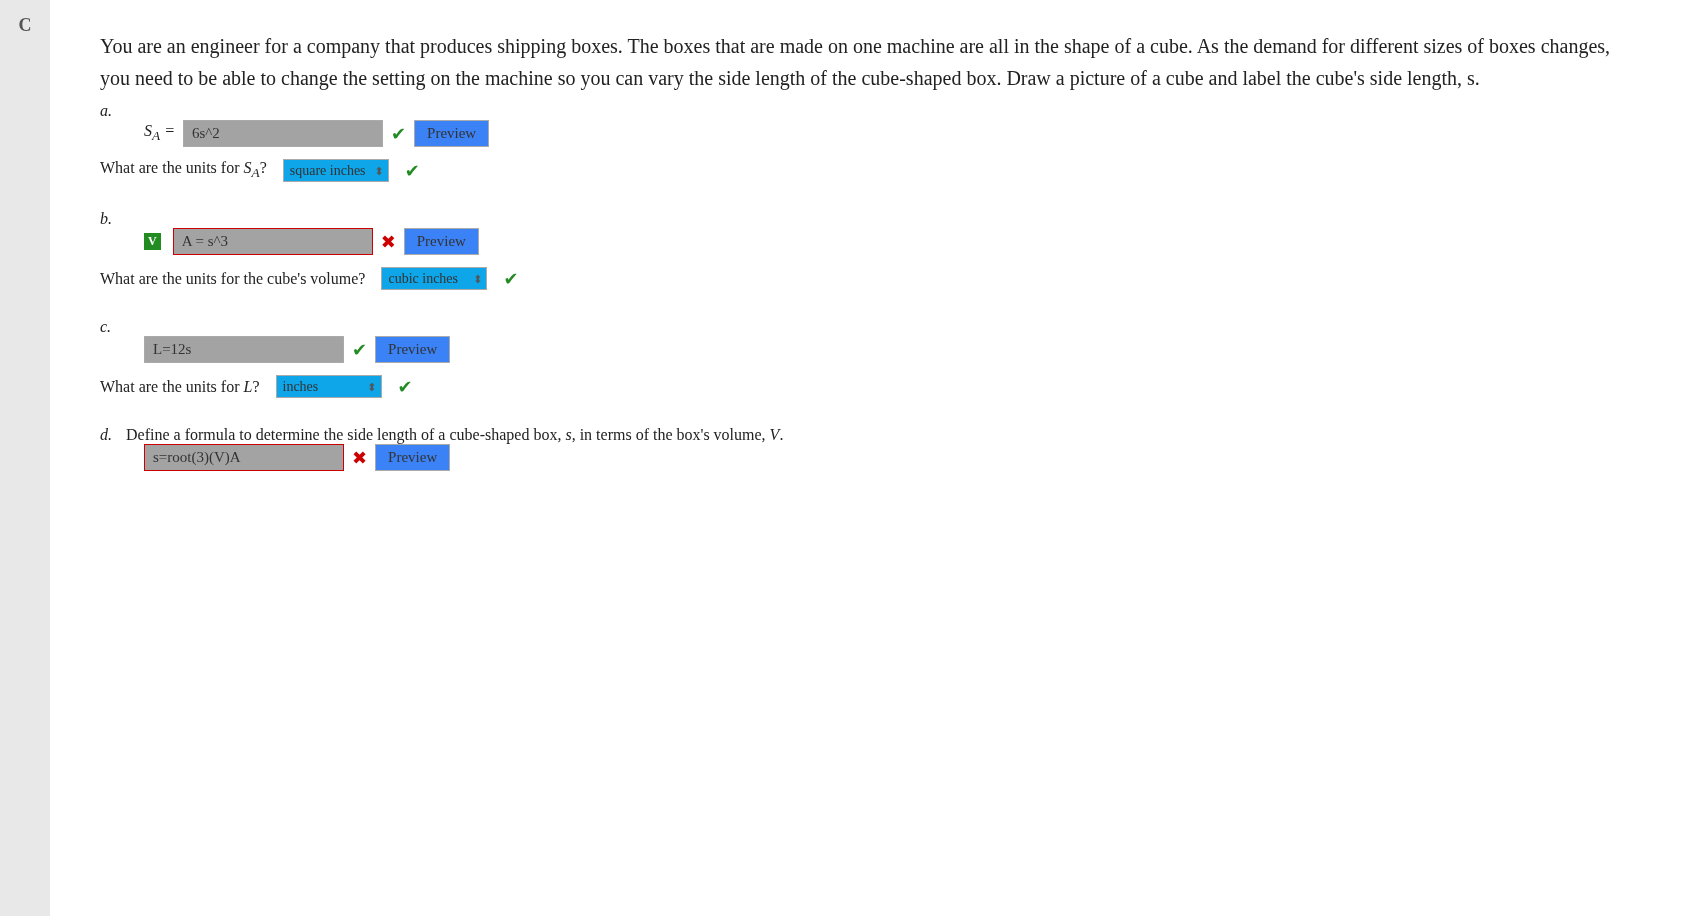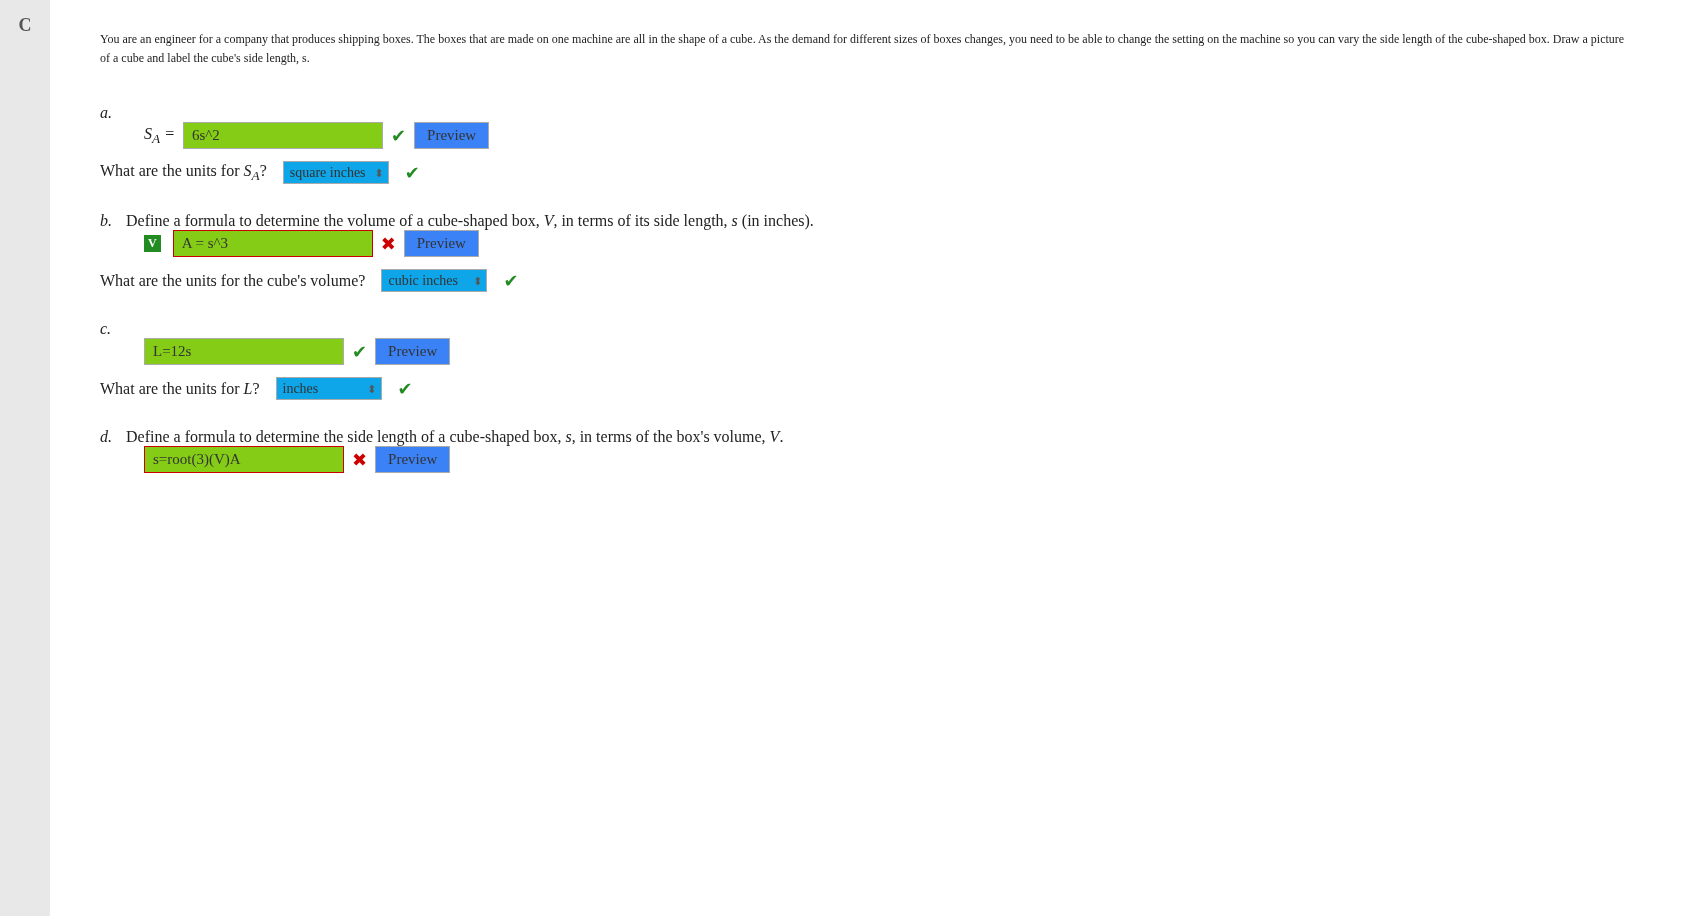--- a/index.html
+++ b/index.html
@@ -42,23 +42,23 @@
       font-weight: bold;
       color: #555;
       margin-top: 5px;
     }
 
     .content {
       margin-left: 20px;
     }
 
     .intro-text {
-      font-size: 12px;
+      font-size: 20px;
       line-height: 1.6;
-      margin-bottom: 36px;
+      margin-bottom: 8px;
       color: #222;
     }
 
     .prior-text {
       font-size: 16px;
       line-height: 1.6;
       margin-bottom: 20px;
       color: #222;
     }
 
@@ -80,21 +80,21 @@
       font-style: italic;
       white-space: nowrap;
     }
 
     .formula-input {
       border: 1px solid #aaa;
       padding: 4px 8px;
       font-size: 15px;
       font-family: Georgia, serif;
       width: 200px;
-      background: #84cc16;
+      background: #a3a3a3;
       color: #333;
     }
 
     .formula-input.error {
       border-color: #cc0000;
     }
 
     .check-icon {
       color: #228B22;
       font-size: 18px;
@@ -223,23 +223,20 @@
             <option>inches</option>
           </select>
         </div>
         <span class="units-check">✔</span>
       </div>
     </div>
 
     <div class="part">
       <div class="part-a-label">
         <span class="part-letter-marker math-italic">b.</span>
-        <span>
-          Define a formula to determine the volume of a cube-shaped box, <span class="math-italic">V</span>, in terms of its side length, <span class="math-italic">s</span> (in inches).
-        </span>
       </div>
 
       <div class="formula-row">
         <span class="v-indicator">V</span>
         <input class="formula-input error" type="text" value="A = s^3" style="">
         <span class="error-icon">✖</span>
         <button class="preview-button">Preview</button>
       </div>
 
       <div class="units-row">

